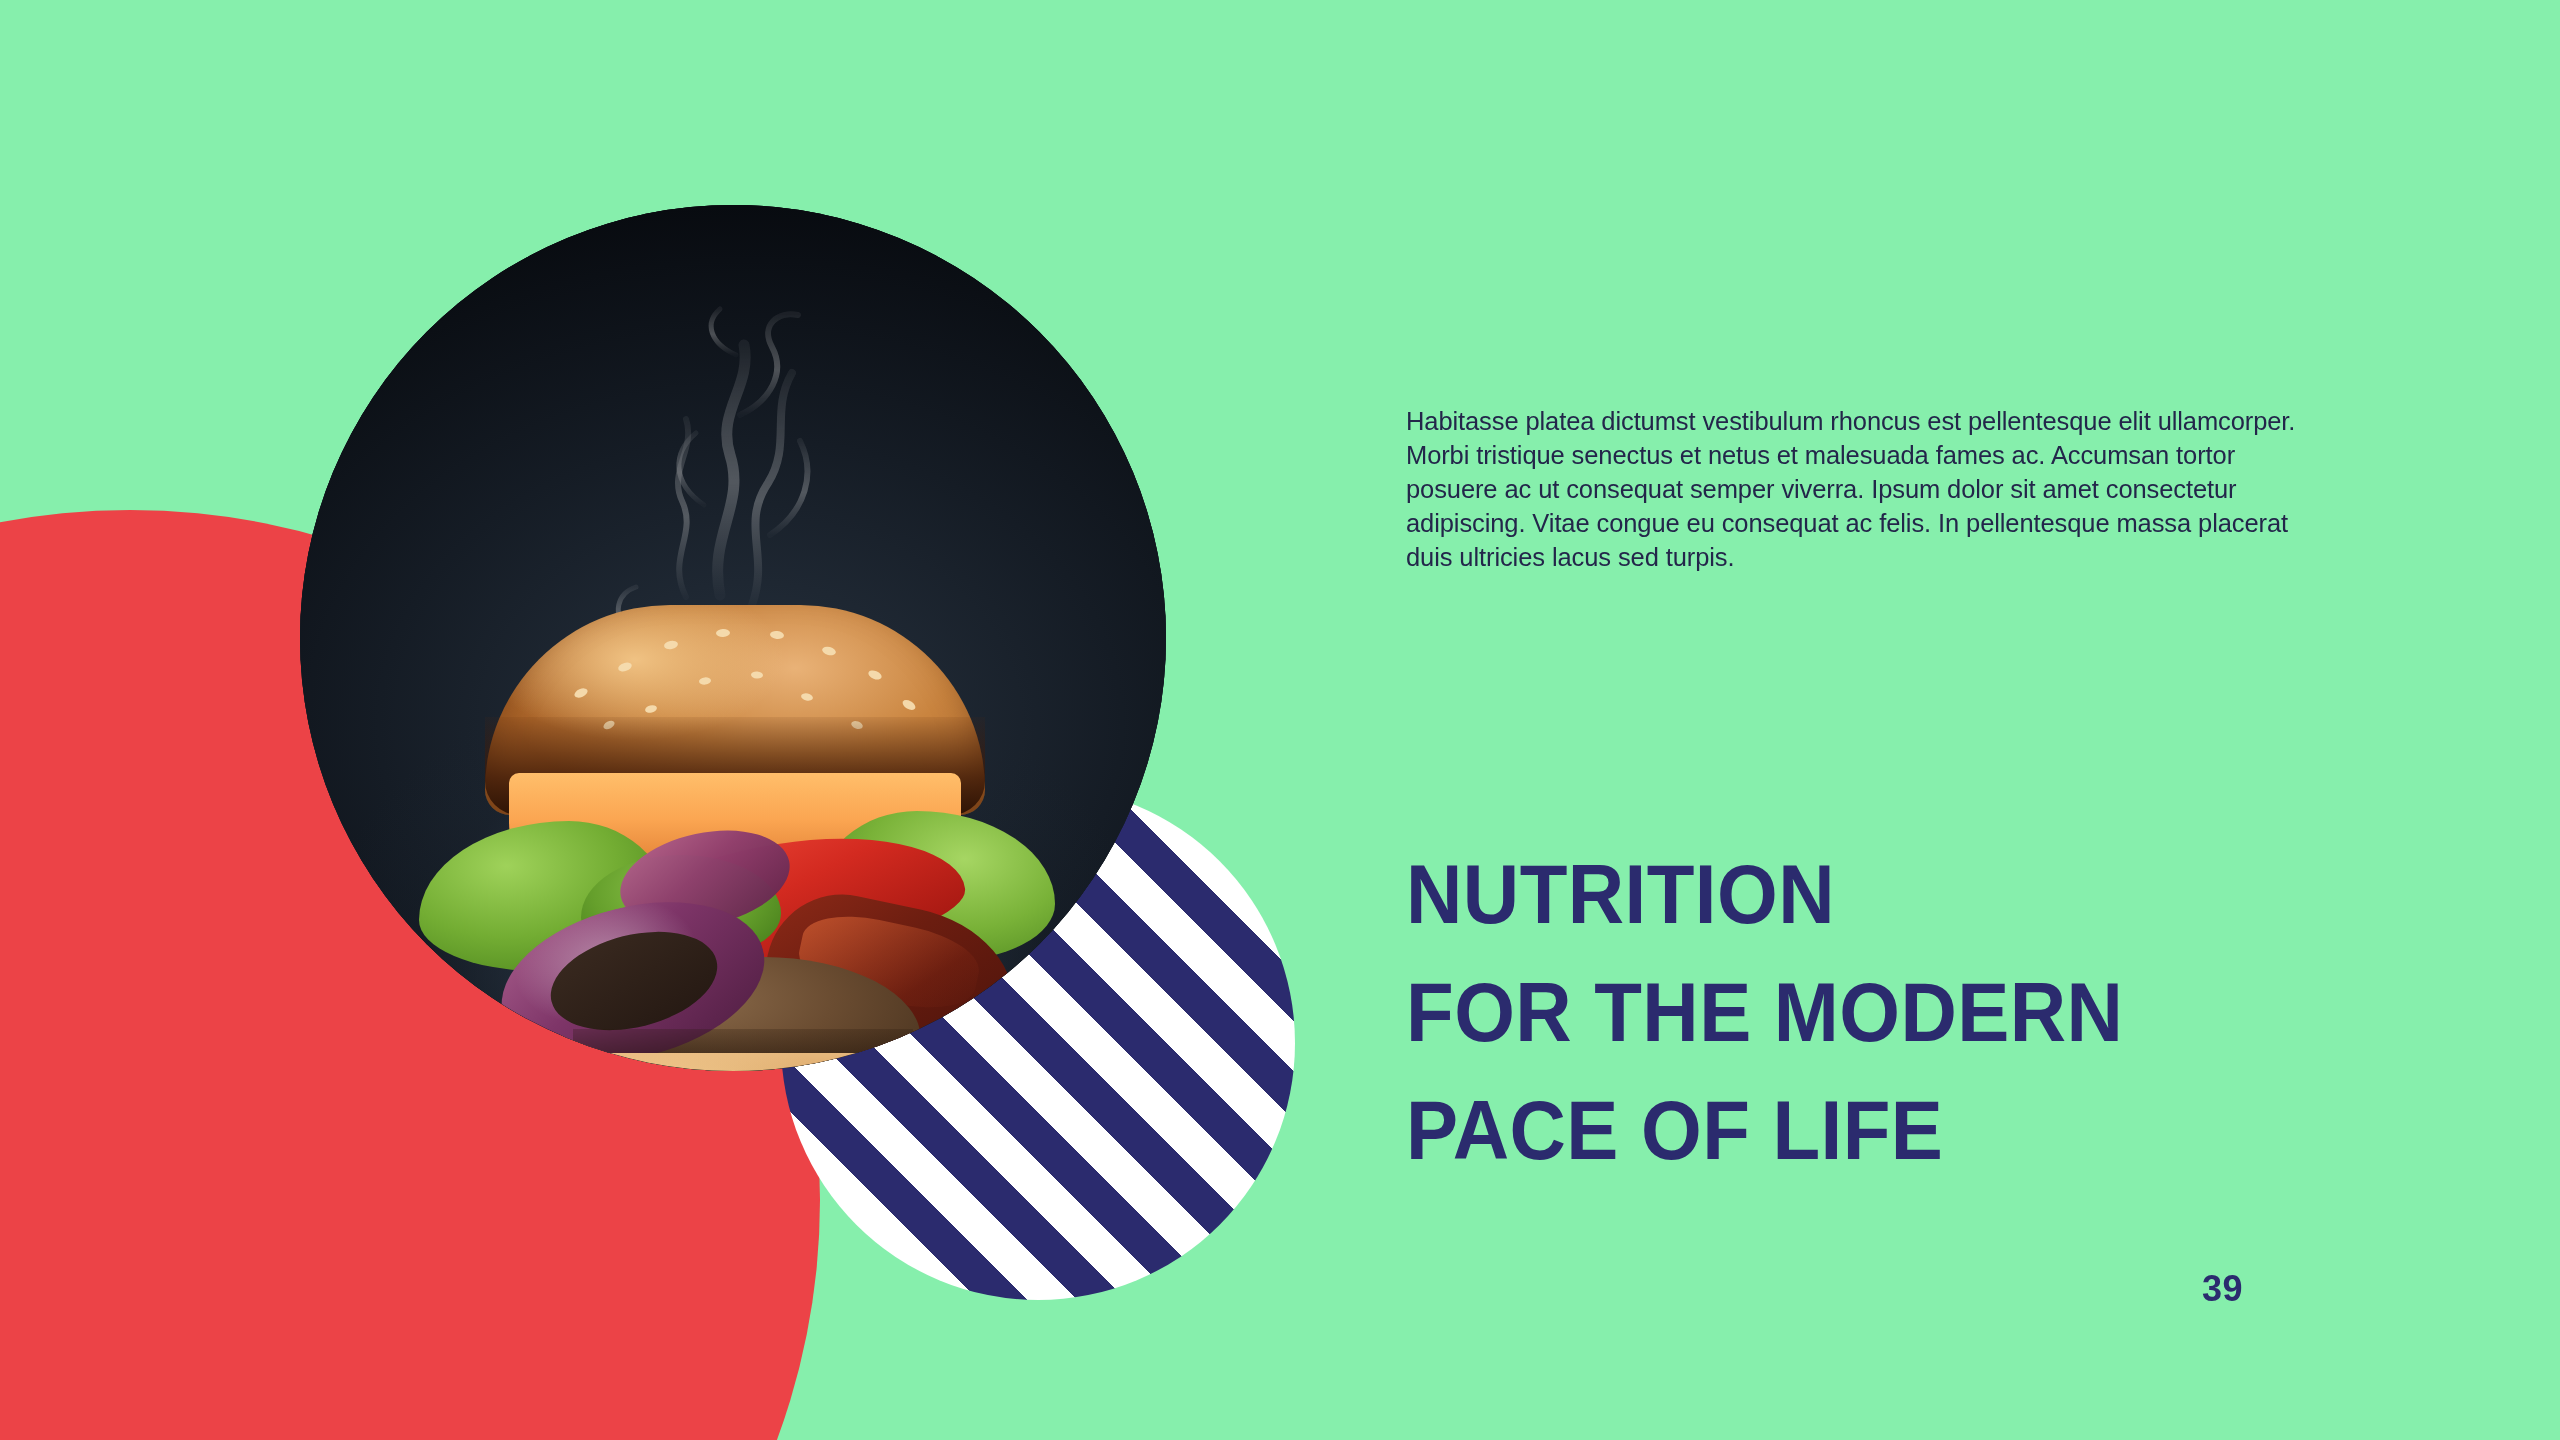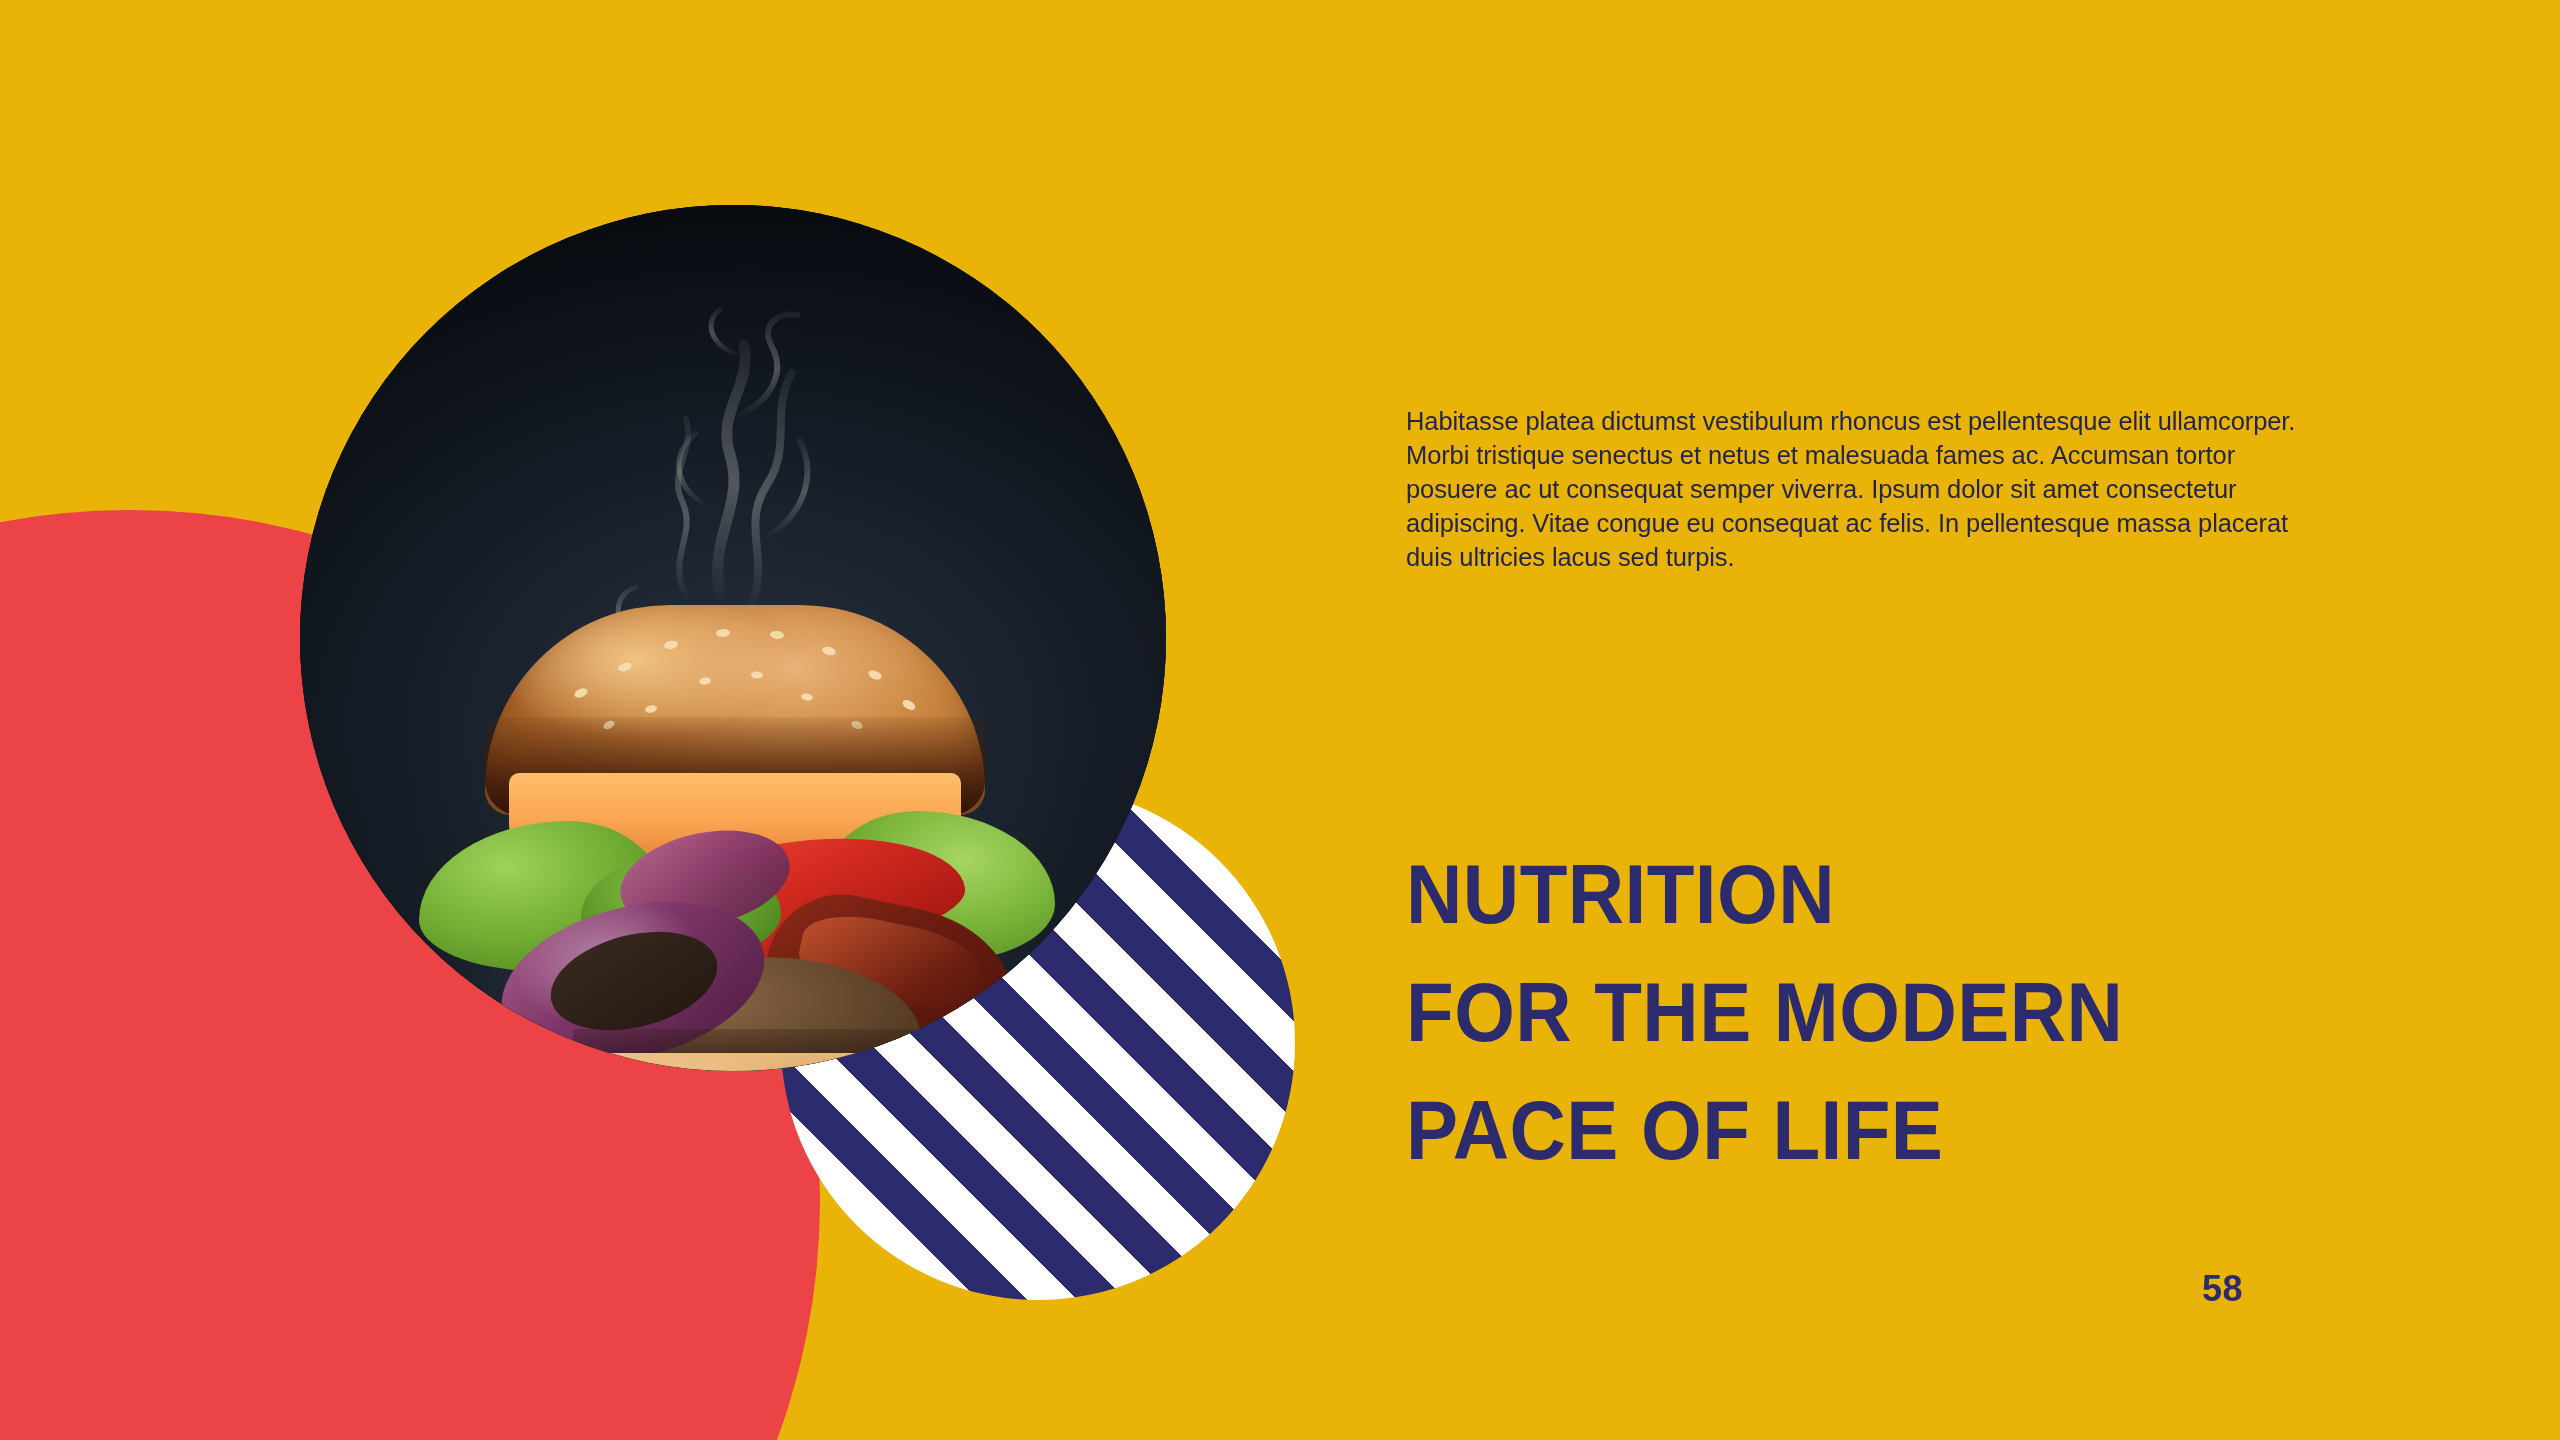--- a/index.html
+++ b/index.html
@@ -7,21 +7,21 @@
     padding: 0;
     background: #ffffff;
   }
   body {
     font-family: "Liberation Sans", sans-serif;
   }
   #slide {
     position: relative;
     width: 2560px;
     height: 1440px;
-    background: #eab308;
+    background: #86efac;
     overflow: hidden;
   }
 
   
   .red-blob {
     position: absolute;
     left: -560px;
     top: 510px;
     width: 1380px;
     height: 1380px;
@@ -300,15 +300,15 @@
   </div>
 
   <p class="body-copy">Habitasse platea dictumst vestibulum rhoncus est pellentesque elit ullamcorper. Morbi tristique senectus et netus et malesuada fames ac. Accumsan tortor posuere ac ut consequat semper viverra. Ipsum dolor sit amet consectetur adipiscing. Vitae congue eu consequat ac felis. In pellentesque massa placerat duis ultricies lacus sed turpis.</p>
 
   <h1 class="headline">
     <span class="headline-line">NUTRITION</span>
     <span class="headline-line">FOR THE MODERN</span>
     <span class="headline-line">PACE OF LIFE</span>
   </h1>
 
-  <div class="page-number">58</div>
+  <div class="page-number">39</div>
 
 </div>
 
 </body></html>

